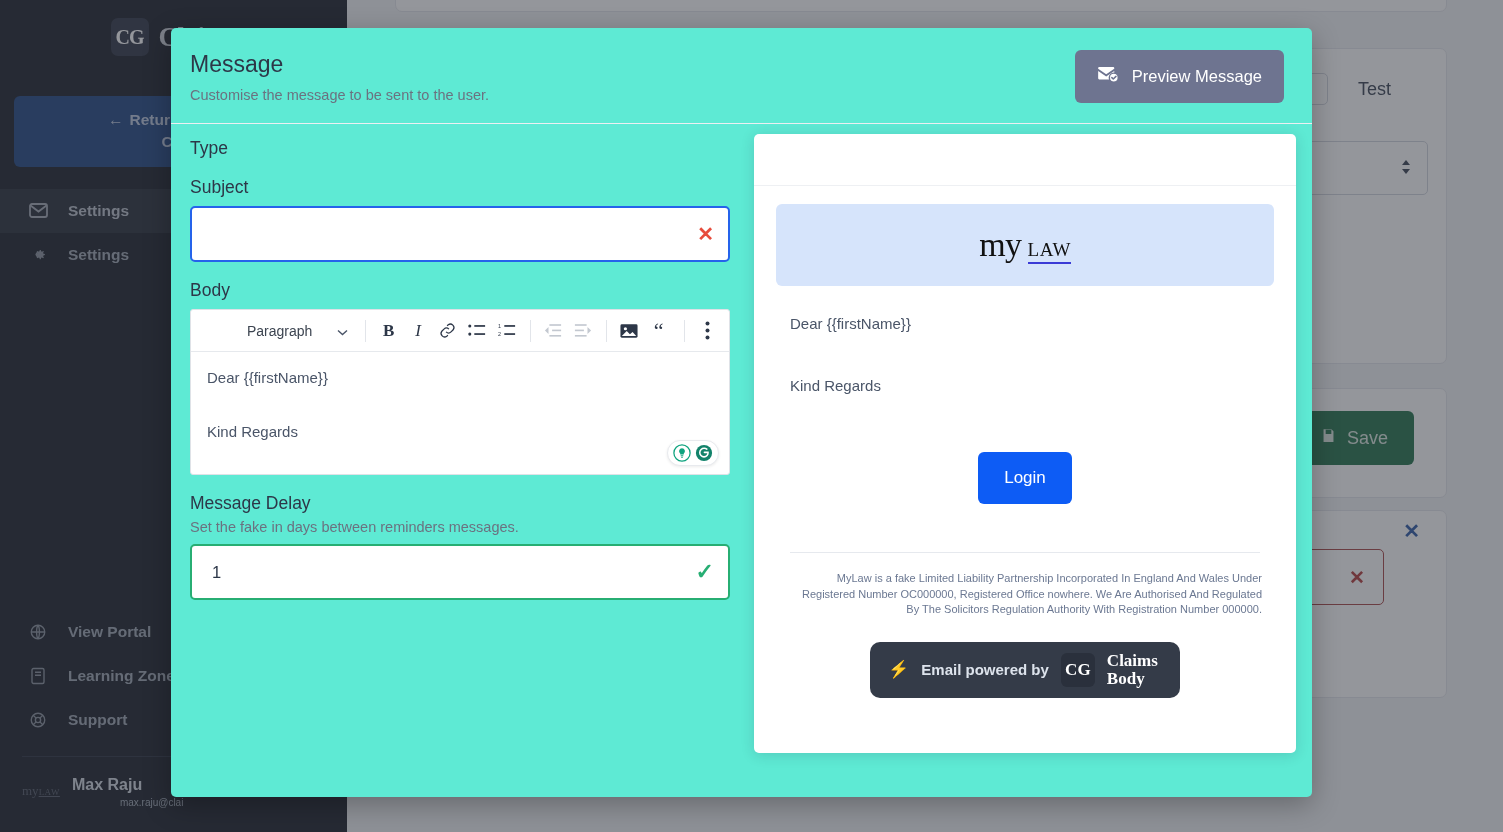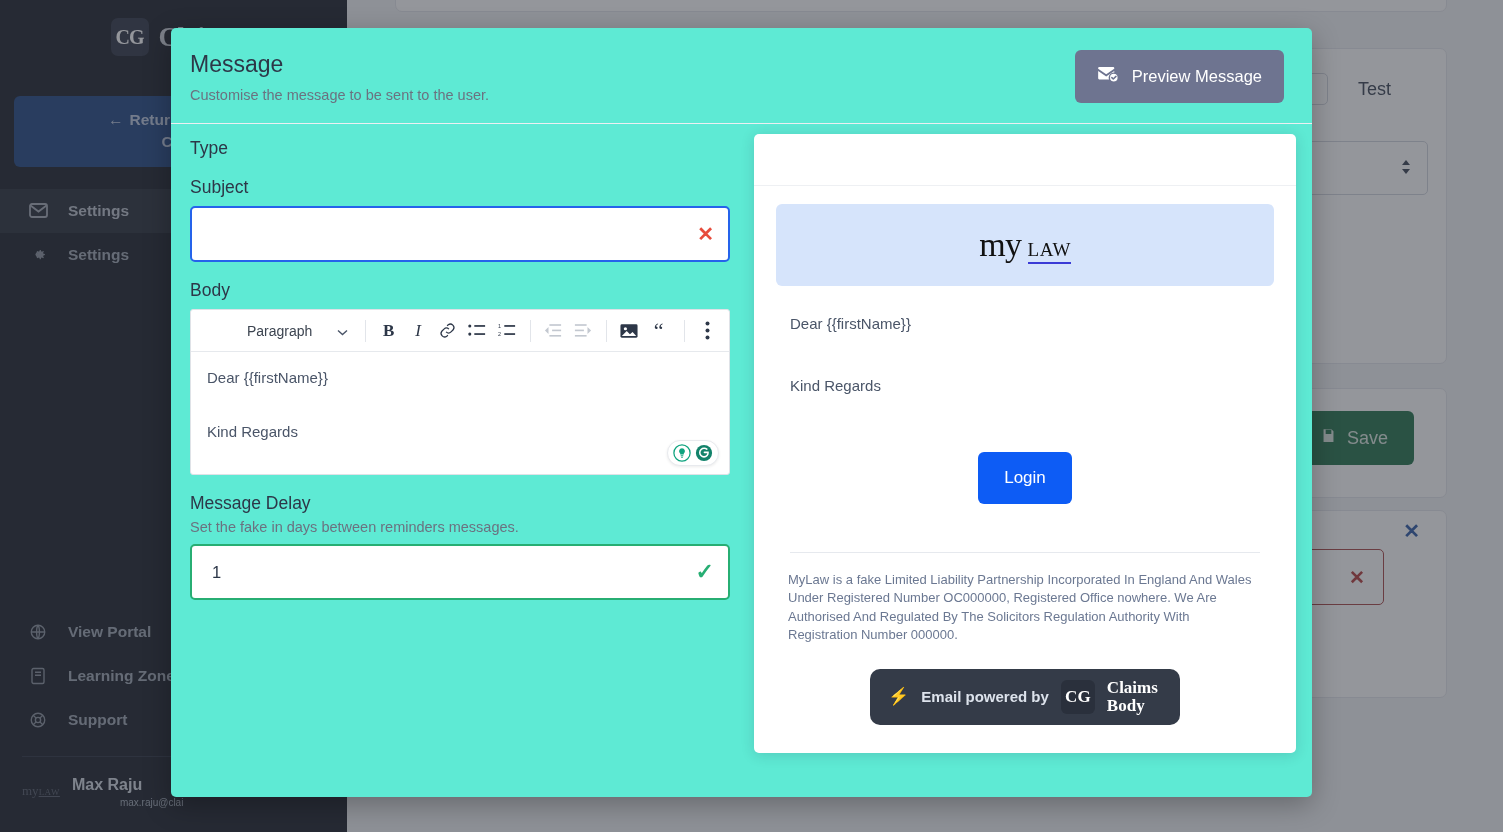--- a/index.html
+++ b/index.html
@@ -206,22 +206,22 @@
   }
   .pv-body { padding: 26px 14px 0 14px; font-size: 15px; color: #4a5568; line-height: 1.6; }
   .pv-body .gap { height: 38px; }
   .pv-login-wrap { display: flex; justify-content: center; margin-top: 54px; }
   .pv-login {
     background: #0d5cf5; color: #fff; border: none; border-radius: 6px;
     padding: 16px 26px; font-size: 17px; cursor: pointer;
   }
   .pv-rule { height: 1px; background: #e6e9ee; margin: 48px 14px 0 14px; }
   .pv-foot {
-    padding: 18px 12px 0 12px; text-align: left;
-    font-size: 13px; color: #6b7892; line-height: 1.42;
+    padding: 18px 12px 0 12px; text-align: right;
+    font-size: 11px; color: #6b7892; line-height: 1.42;
   }
   .pv-badge-wrap { display: flex; justify-content: center; margin-top: 24px; }
   .pv-badge {
     background: #343b48; border-radius: 10px; height: 56px;
     display: flex; align-items: center; gap: 12px; padding: 0 22px 0 18px;
   }
   .bolt { color: #f08022; font-size: 17px; }
   .badge-text { color: #dde3ec; font-size: 15px; font-weight: bold; }
   .badge-cg {
     width: 34px; height: 34px; border-radius: 6px; background: #2a303c;

